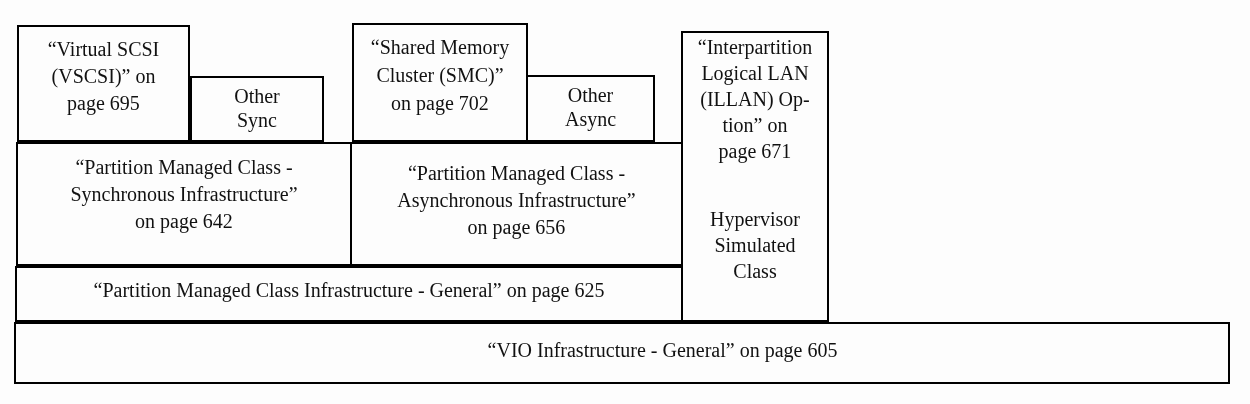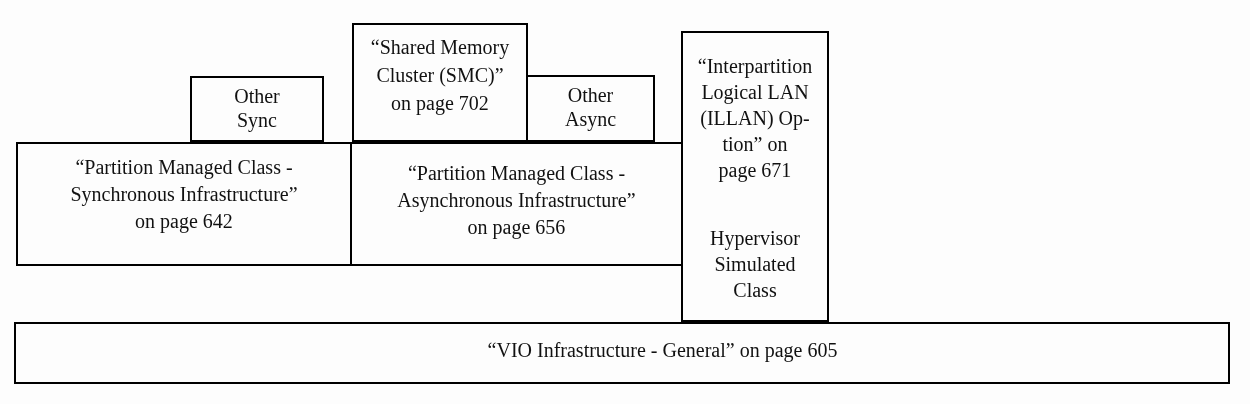--- a/index.html
+++ b/index.html
@@ -26,49 +26,57 @@
     line-height: 27px;
   }
   .lbl {
     white-space: pre-line;
   }
   
   .b-vscsi       { left: 17px;  top: 25px;  width: 173px;  height: 117px; padding-top: 9px;  }
   .b-other-sync  { left: 190px; top: 76px;  width: 134px;  height: 66px;  padding-top: 6px;  line-height: 24px; }
   .b-smc         { left: 352px; top: 23px;  width: 176px;  height: 119px; padding-top: 8px;  line-height: 28px; }
   .b-other-async { left: 526px; top: 75px;  width: 129px;  height: 67px;  padding-top: 6px;  line-height: 24px; }
-  .b-illan       { left: 681px; top: 31px;  width: 148px;  height: 291px; padding-top: 20px;  line-height: 26px; }
+  .b-illan       { left: 681px; top: 31px;  width: 148px;  height: 291px; padding-top: 1px;  line-height: 26px; }
   .b-illan .hypervisor-lbl { margin-top: 42px; }
   .b-sync-infra  { left: 16px;  top: 142px; width: 336px;  height: 124px; padding-top: 10px; }
   .b-async-infra { left: 350px; top: 142px; width: 333px;  height: 124px; padding-top: 16px; }
   .b-general     { left: 15px;  top: 266px; width: 668px;  height: 56px;  padding-top: 9px;  line-height: 26px; }
   .b-vio         { left: 14px;  top: 322px; width: 1216px; height: 62px;  padding-top: 13px; padding-left: 81px; line-height: 26px; }
 </style>
 </head>
 <body>
 
 <div class="canvas">
 
   <div class="box b-vio">
     <div class="lbl">“VIO Infrastructure - General” on page 605</div>
   </div>
 
+  <div class="box b-general">
+    <div class="lbl">“Partition Managed Class Infrastructure - General” on page 625</div>
+  </div>
 
   <div class="box b-sync-infra">
     <div class="lbl">“Partition Managed Class -
 Synchronous Infrastructure”
 on page 642</div>
   </div>
 
   <div class="box b-async-infra">
     <div class="lbl">“Partition Managed Class -
 Asynchronous Infrastructure”
 on page 656</div>
   </div>
 
+  <div class="box b-vscsi">
+    <div class="lbl">“Virtual SCSI
+(VSCSI)” on
+page 695</div>
+  </div>
 
   <div class="box b-other-sync">
     <div class="lbl">Other
 Sync</div>
   </div>
 
   <div class="box b-smc">
     <div class="lbl">“Shared Memory
 Cluster (SMC)”
 on page 702</div>

